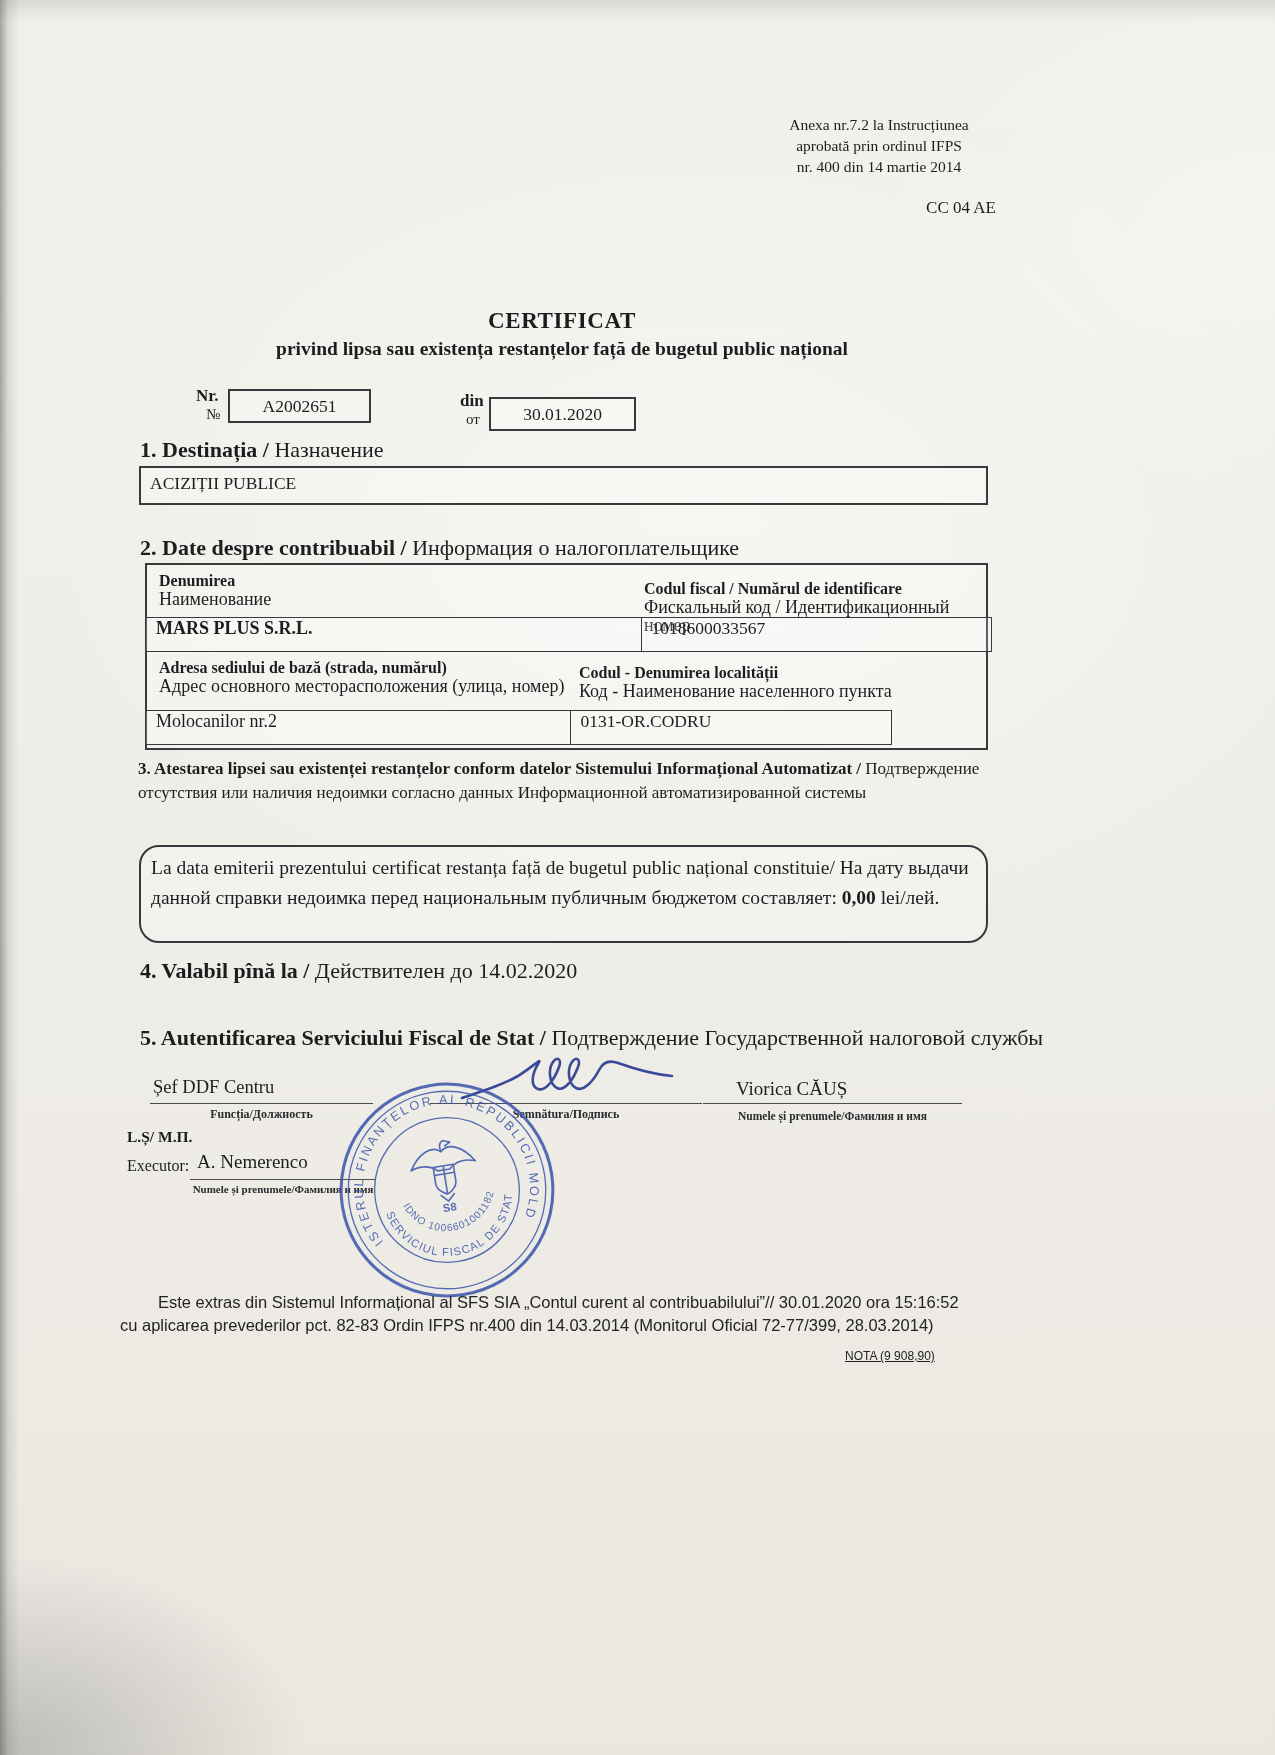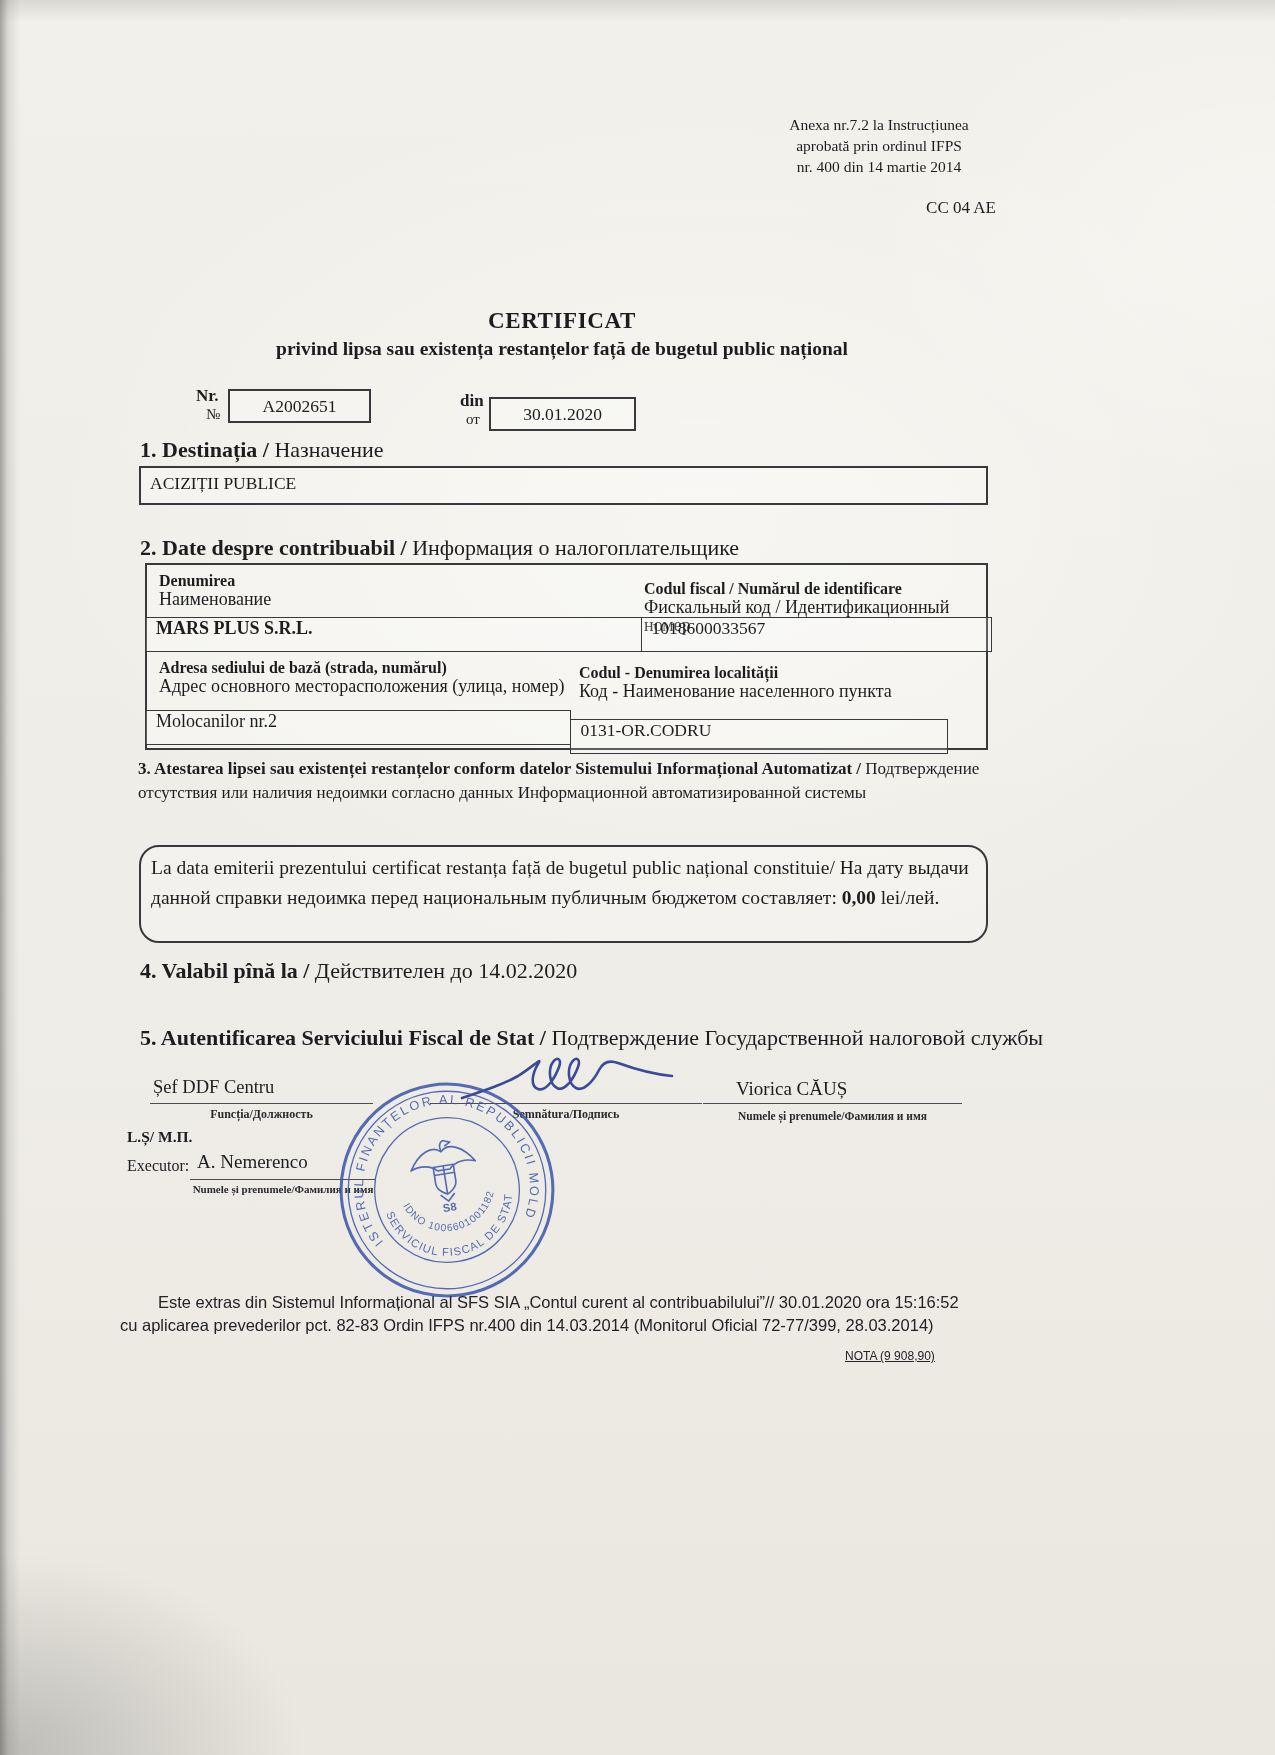--- a/index.html
+++ b/index.html
@@ -131,21 +131,21 @@
       <div class="lbl-ro">Adresa sediului de bază (strada, numărul)</div>
       <div class="lbl-ru">Адрес основного месторасположения  (улица, номер)</div>
     </div>
     <div class="abs" style="left:432px; top:99px;">
       <div class="lbl-ro">Codul - Denumirea localității</div>
       <div class="lbl-ru">Код - Наименование населенного пункта</div>
     </div>
     <div class="cell" style="left:-2px; top:145px; width:426px; height:35px; font-size:18px;">
       <span>Molocanilor nr.2</span>
     </div>
-    <div class="cell" style="left:422.5px; top:154px; width:378px; height:35px; font-size:17.5px;">
+    <div class="cell" style="left:422.5px; top:145px; width:322px; height:35px; font-size:17.5px;">
       <span>0131-OR.CODRU</span>
     </div>
   </div>
 
   <div class="abs s3-heading">
     <span class="bold">3. Atestarea lipsei sau existenței restanțelor conform datelor Sistemului Informațional Automatizat /</span>
     <span>Подтверждение отсутствия или наличия недоимки согласно данных Информационной автоматизированной системы</span>
   </div>
   <div class="abs box s3-box">
     <span>La data emiterii prezentului certificat restanța față de bugetul public național constituie/ На дату выдачи данной справки недоимка перед национальным публичным бюджетом составляет:</span>

